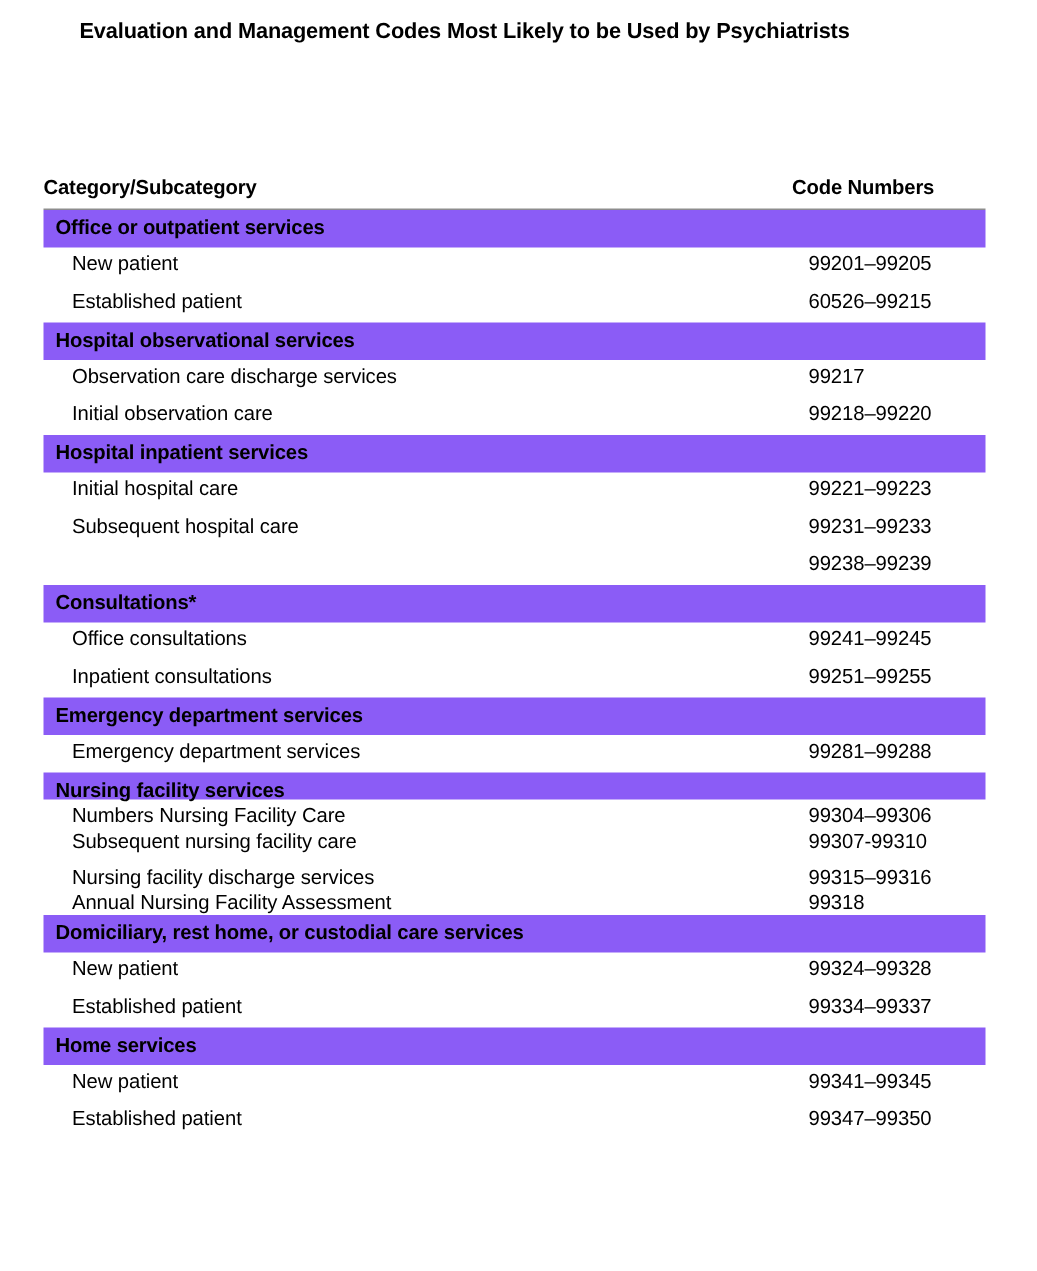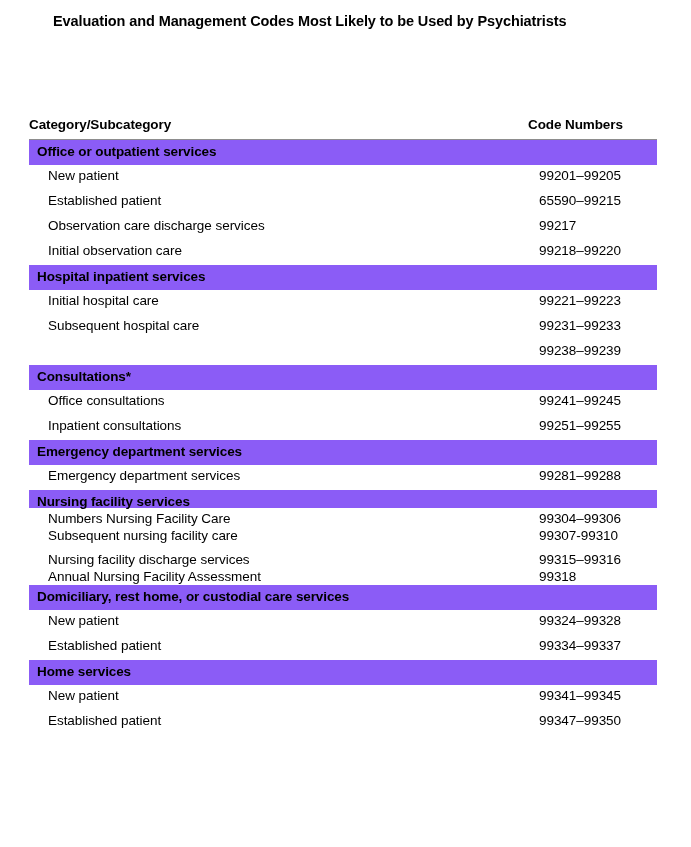--- a/index.html
+++ b/index.html
@@ -133,22 +133,25 @@
         <div class="cat-band">
           <span class="cat-label">Office or outpatient services</span>
         </div>
         <div class="sub-rows">
           <div class="sub-row">
             <span class="sub-label">New patient</span>
             <span class="sub-code">99201–99205</span>
           </div>
           <div class="sub-row">
             <span class="sub-label">Established patient</span>
-            <span class="sub-code">65590–99215</span>
-          </div>
+            <span class="sub-code">60526–99215</span>
+          </div>
+        </div>
+        <div class="cat-band">
+          <span class="cat-label">Hospital observational services</span>
         </div>
         <div class="sub-rows">
           <div class="sub-row">
             <span class="sub-label">Observation care discharge services</span>
             <span class="sub-code">99217</span>
           </div>
           <div class="sub-row">
             <span class="sub-label">Initial observation care</span>
             <span class="sub-code">99218–99220</span>
           </div>

